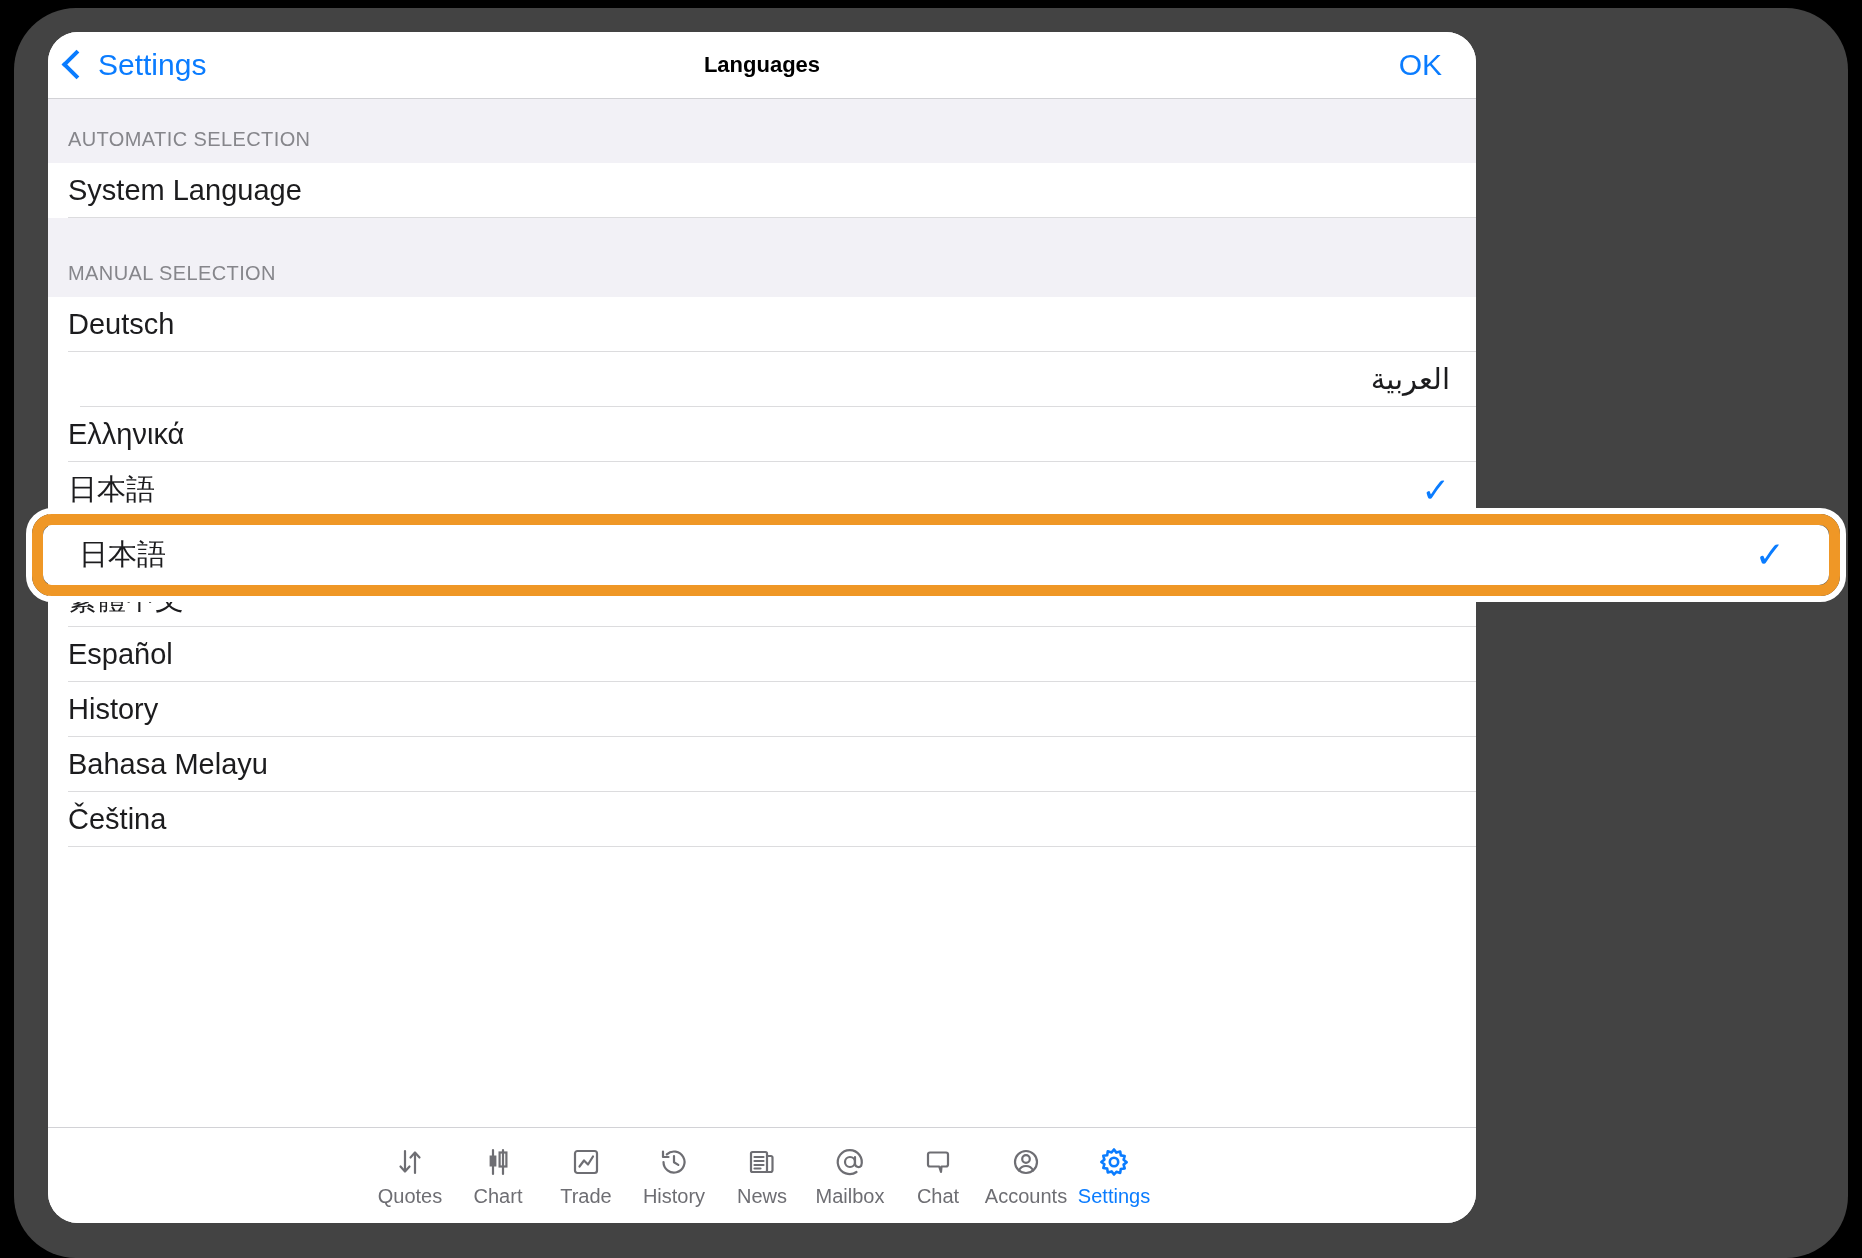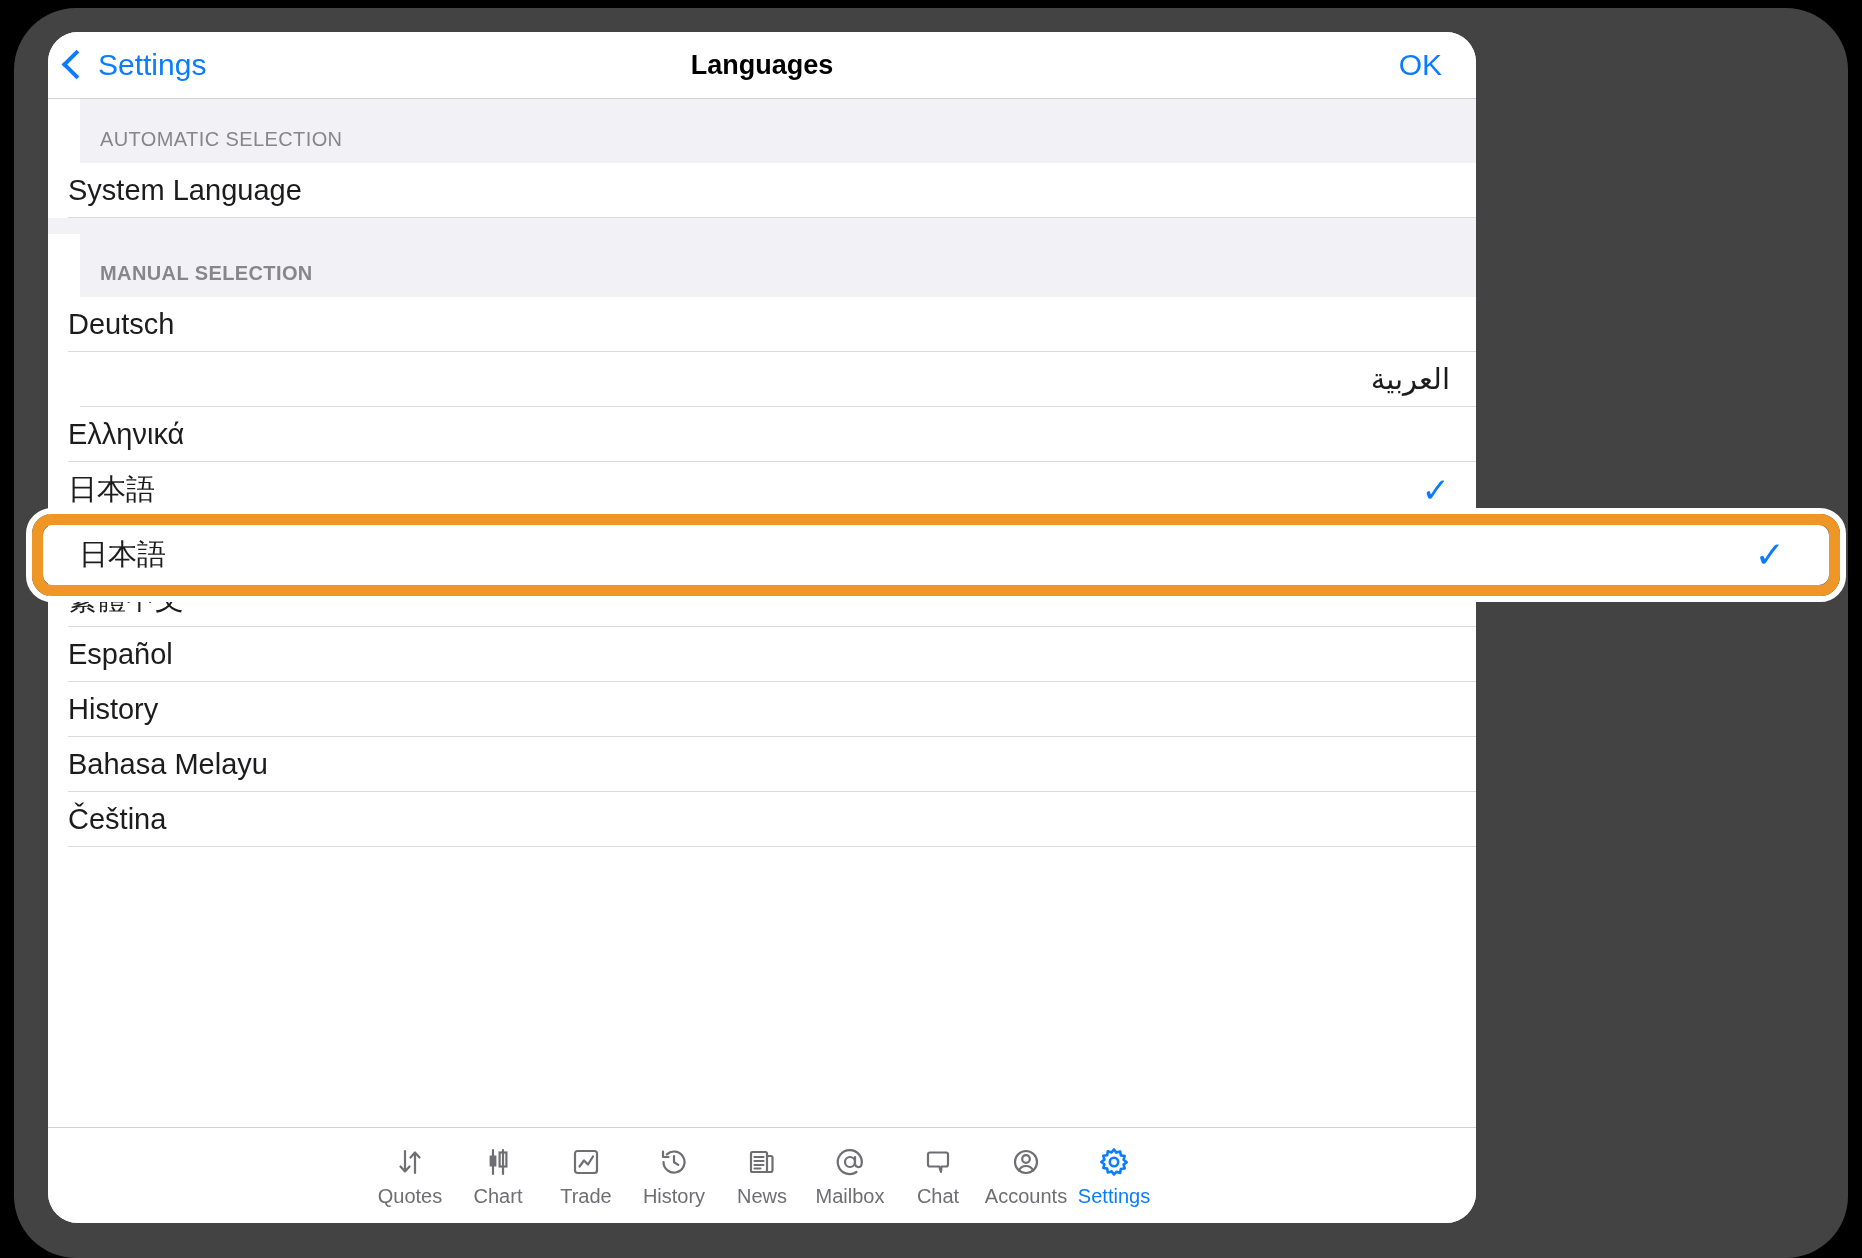--- a/index.html
+++ b/index.html
@@ -21,30 +21,30 @@
 
   
   .navbar{position:relative;height:66px;flex:0 0 66px;background:#fff;
           border-bottom:1px solid #d2d2d6;}
   .nav-back{position:absolute;left:18px;top:0;height:66px;display:flex;
             align-items:center;gap:9px;color:#0a7cff;font-size:30px;cursor:pointer;}
   .chev{display:inline-block;width:17px;height:17px;border-left:4.5px solid #0a7cff;
         border-bottom:4.5px solid #0a7cff;transform:rotate(45deg);
         margin-right:2px;margin-top:-1px;}
   .nav-title{position:absolute;left:0;right:0;top:0;height:66px;display:flex;
-             align-items:center;justify-content:center;font-size:27px;
+             align-items:center;justify-content:center;font-size:22px;
              font-weight:bold;color:#000;}
   .nav-ok{position:absolute;right:34px;top:0;height:66px;display:flex;
           align-items:center;color:#0a7cff;font-size:30px;cursor:pointer;}
 
   
   .list{flex:1 1 auto;background:#fff;overflow:hidden;position:relative;}
   .section-header{background:#f2f1f6;color:#86868b;font-size:20px;
-                  letter-spacing:.4px;padding:29px 0 12px 20px;margin-left:32px;}
-  .section-header.tight{padding-top:28px;font-weight:bold;}
+                  letter-spacing:.4px;padding:29px 0 12px 20px;}
+  .section-header.tight{padding-top:28px;}
   .spacer{height:16px;background:#f2f1f6;}
   .row{position:relative;height:55px;background:#fff;display:flex;
        align-items:center;padding:0 26px 0 20px;cursor:pointer;}
   .row .label{font-size:29px;color:#1c1c1e;line-height:1;}
   .row .sep{position:absolute;left:20px;right:0;bottom:0;height:1px;background:#dcdcde;}
   .row .check{margin-left:auto;color:#0a7cff;font-size:34px;line-height:1;
               font-weight:500;}
   .rtl{direction:rtl;margin-left:12px;}
 
   

